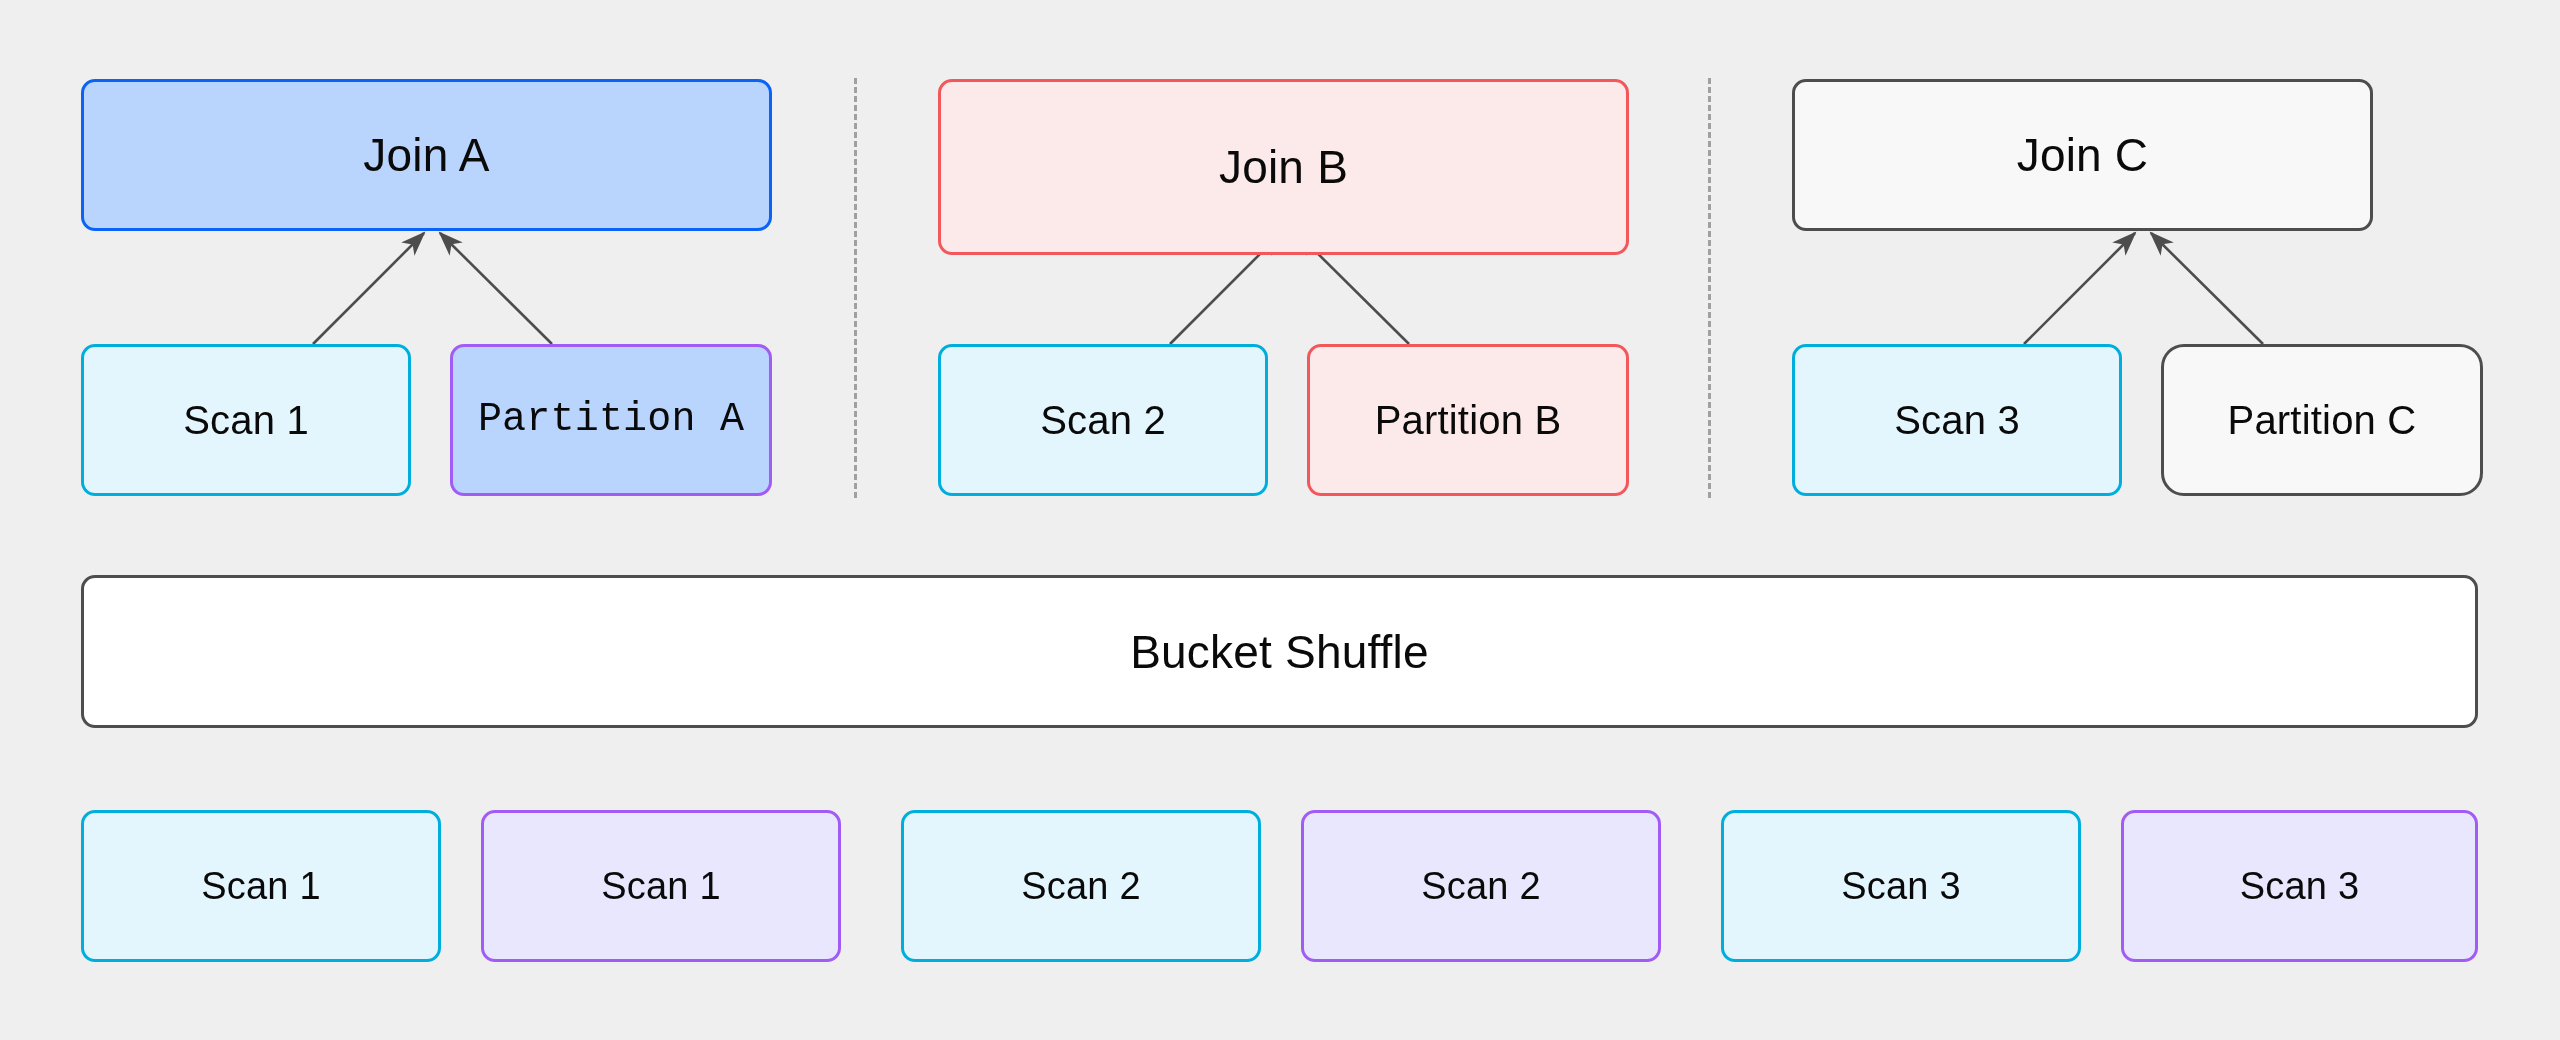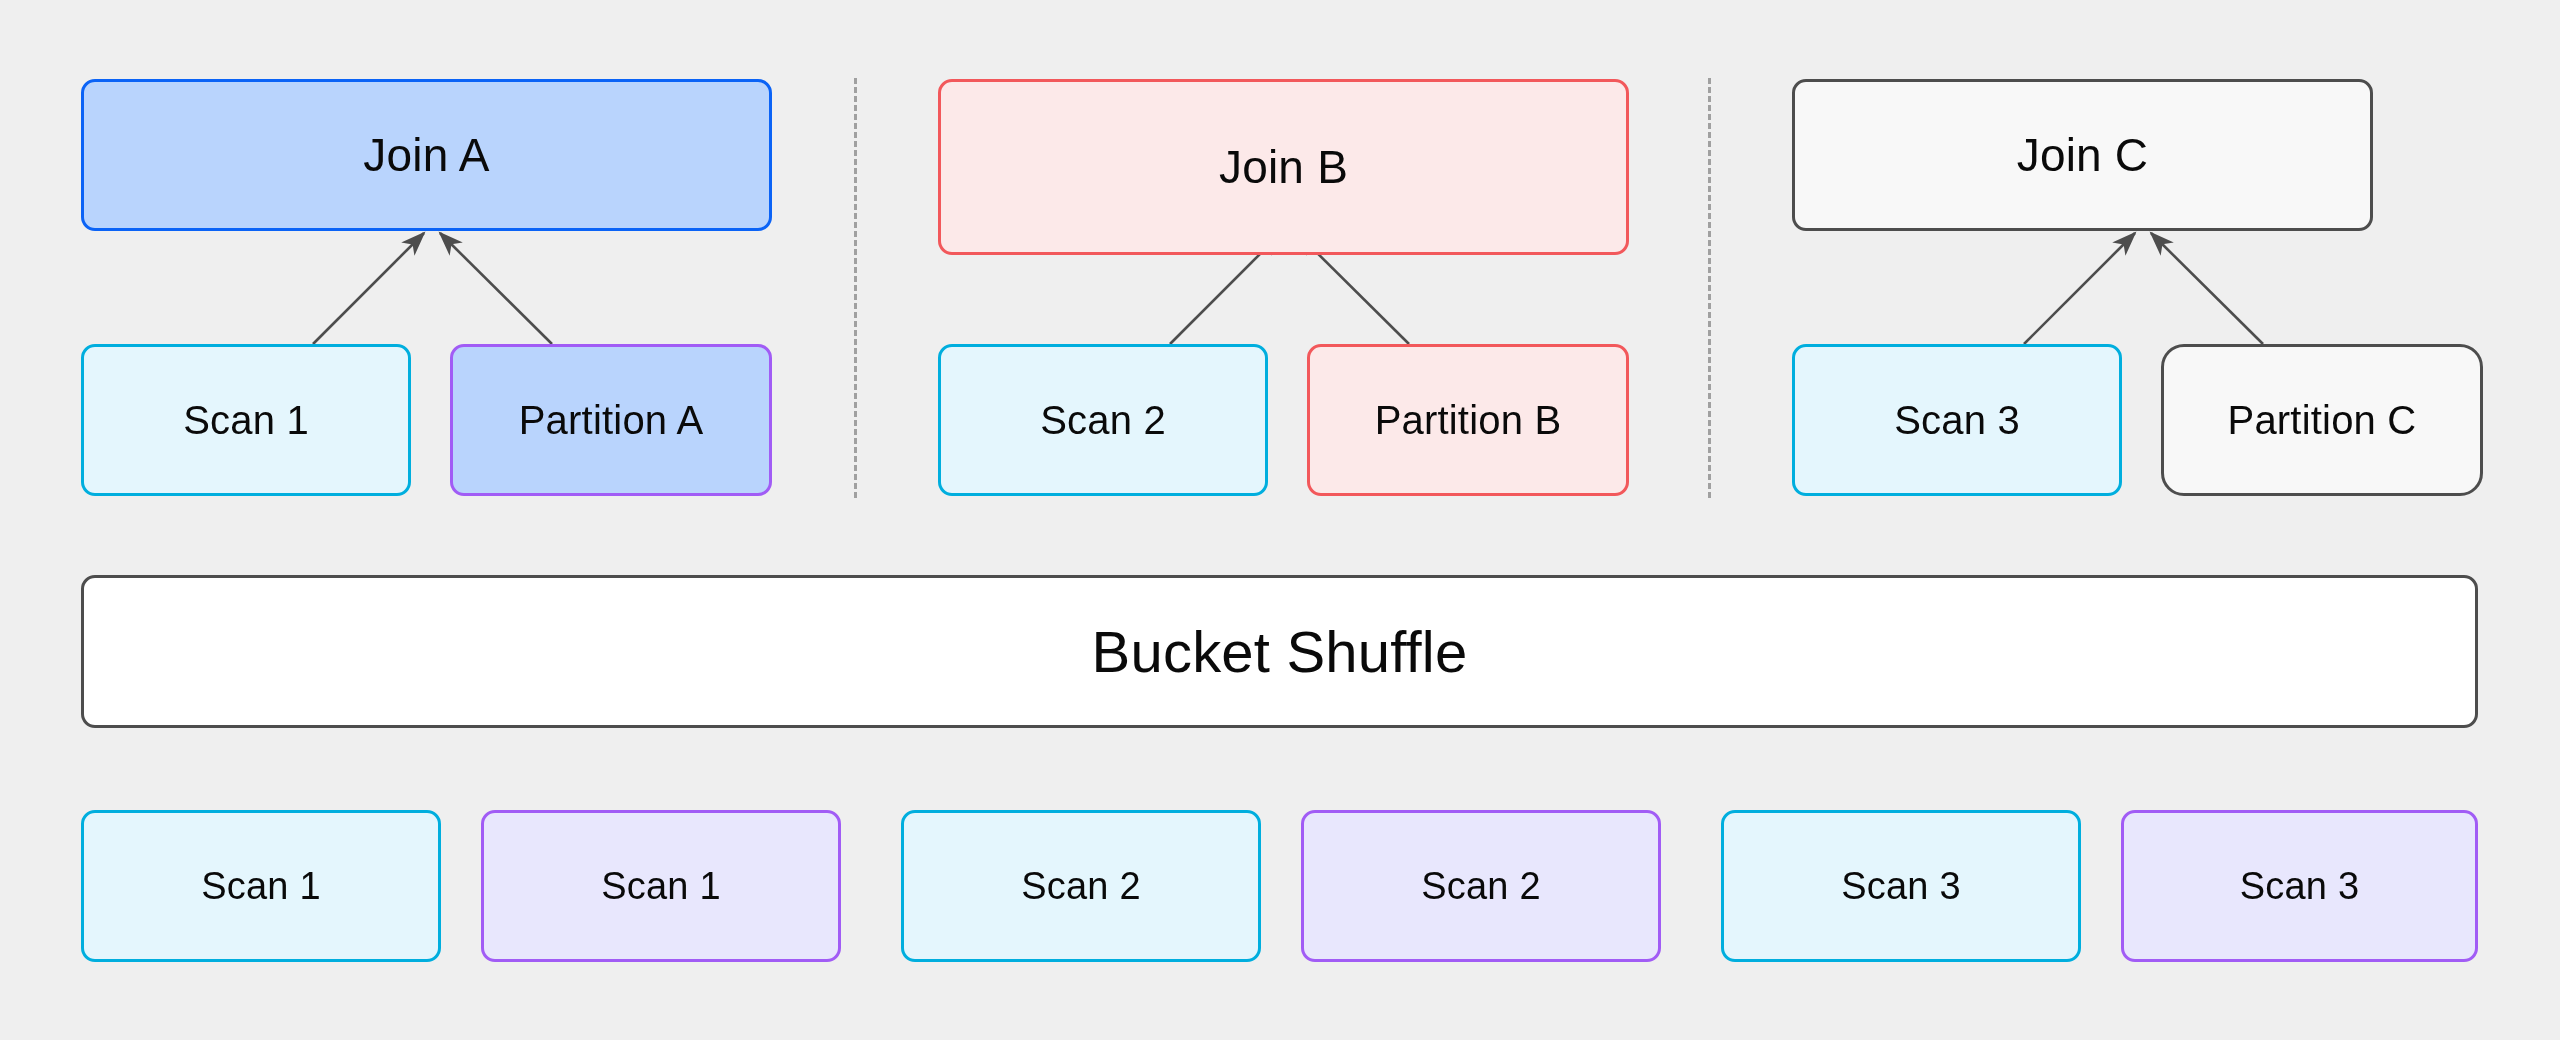--- a/index.html
+++ b/index.html
@@ -38,21 +38,21 @@
     font-size: 46px;
     border-width: 3px;
     border-style: solid;
   }
   .leaf {
     font-size: 40px;
     border-width: 3px;
     border-style: solid;
   }
   .shuffle {
-    font-size: 58px;
+    font-size: 46px;
     border-width: 3px;
     border-style: solid;
   }
   .bottom-leaf {
     font-size: 38px;
     border-width: 3px;
     border-style: solid;
   }
   .divider {
     position: absolute;
@@ -94,21 +94,21 @@
       <div class="divider" style="left: 1708px; top: 78px; height: 420px; border-left-color: rgb(160, 160, 160);"></div>
     </div>
 
   <div id="node-layer">
       <div class="node join" style="left: 81px; top: 79px; width: 691px; height: 152px; background: rgb(185, 212, 253); border-color: rgb(11, 99, 246);">
         <span class="node-label">Join A</span>
       </div>
       <div class="node leaf" style="left: 81px; top: 344px; width: 330px; height: 152px; background: rgb(228, 246, 253); border-color: rgb(0, 174, 222);">
         <span class="node-label">Scan 1</span>
       </div>
-      <div class="node leaf" style="left: 450px; top: 344px; width: 322px; height: 152px; background: rgb(185, 212, 253); border-color: rgb(161, 92, 245);">
+      <div class="node leaf" style="left: 450px; top: 344px; width: 322px; height: 152px; background: rgb(185, 212, 253); border-color: rgb(161, 92, 245); font-family: Liberation Mono, monospace;">
         <span class="node-label">Partition A</span>
       </div>
       <div class="node join" style="left: 938px; top: 79px; width: 691px; height: 176px; background: rgb(252, 233, 233); border-color: rgb(242, 88, 91);">
         <span class="node-label">Join B</span>
       </div>
       <div class="node leaf" style="left: 938px; top: 344px; width: 330px; height: 152px; background: rgb(228, 246, 253); border-color: rgb(0, 174, 222);">
         <span class="node-label">Scan 2</span>
       </div>
       <div class="node leaf" style="left: 1307px; top: 344px; width: 322px; height: 152px; background: rgb(252, 233, 233); border-color: rgb(242, 88, 91); text-align: center;">
         <span class="node-label">Partition B</span>

